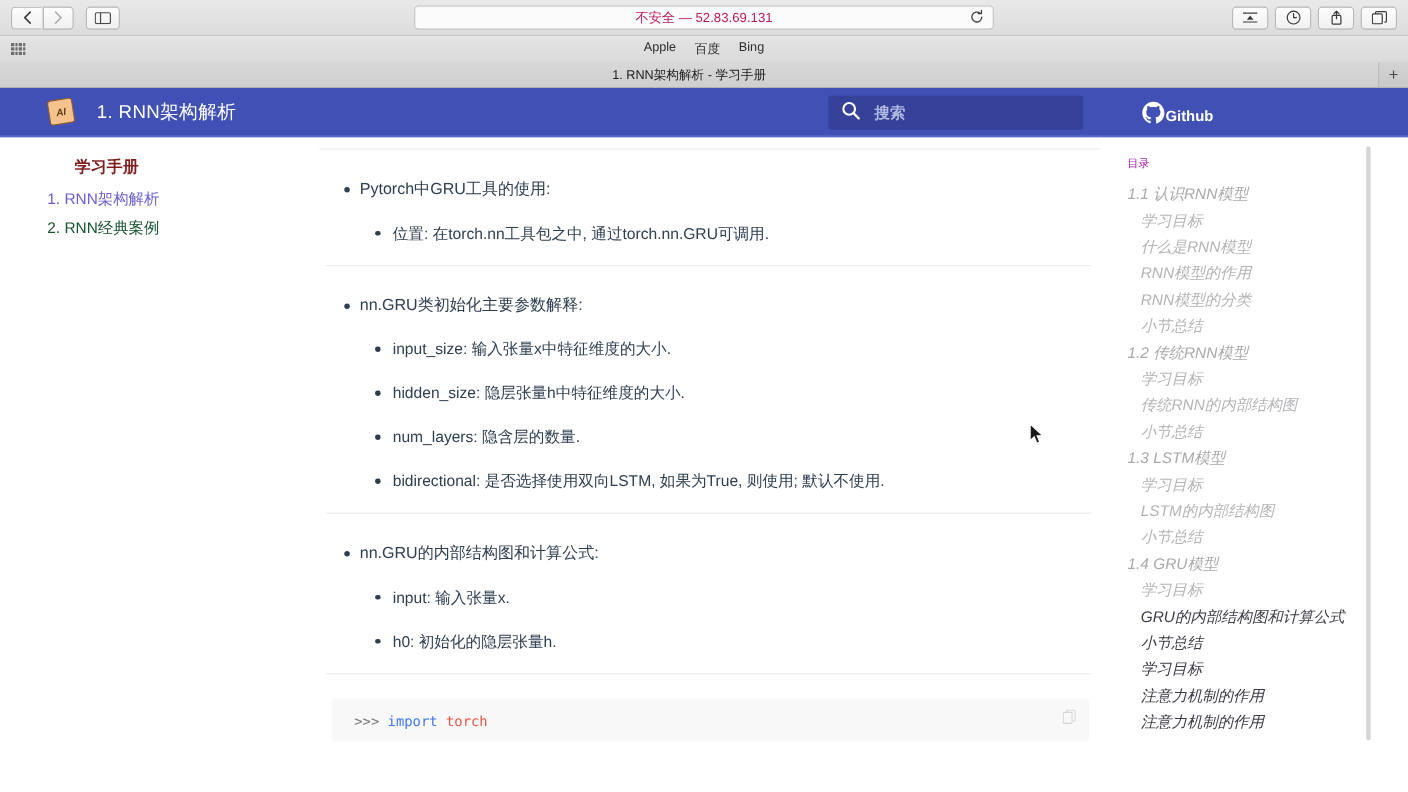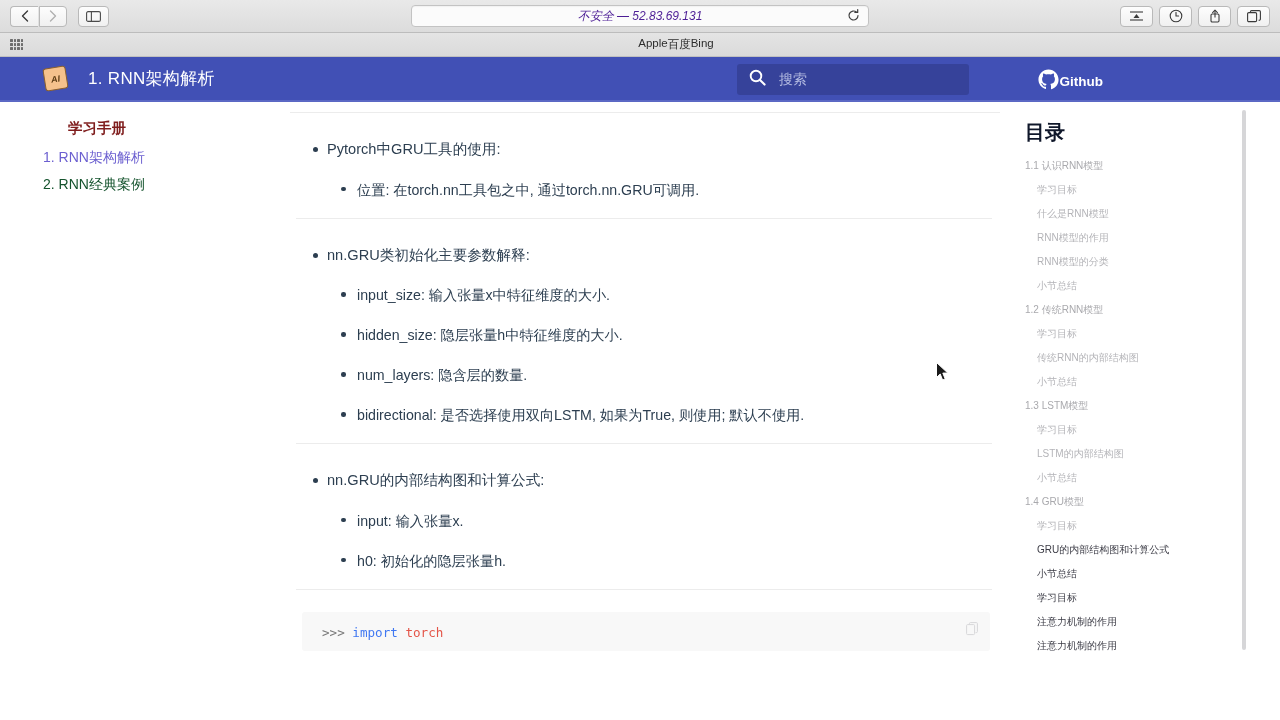--- a/index.html
+++ b/index.html
@@ -33,28 +33,27 @@
     font-size: 13px;
   }
   .chrome-btn.back { border-radius: 4px 0 0 4px; border-right: none; }
   .chrome-btn.fwd { border-radius: 0 4px 4px 0; color: #b0b0b0; }
   .chrome-btn.sidebar-toggle { margin-left: 10px; width: 31px; }
   .chrome-btn svg { display: block; }
 
   .urlbar {
     position: absolute;
     left: 50%; transform: translateX(-50%);
-    width: 458px; height: 22px;
+    width: 527px; height: 22px;
     background: #fbfbfb;
     border: 1px solid #c3c3c3;
     border-radius: 4px;
     display: flex; align-items: center; justify-content: center;
-    font-size: 12px; color: #4c1d95;
+    font-size: 12px; color: #be185d;
     box-shadow: inset 0 1px 1px rgba(0,0,0,0.04);
-    font-style: italic;
   }
   .urlbar .reload {
     position: absolute; right: 8px; top: 3px;
     color: #4a4a4a; font-size: 13px; line-height: 15px;
   }
   .right-group {
     margin-left: auto;
     display: flex; align-items: center; gap: 6px;
   }
   .right-group .chrome-btn { width: 33px; height: 21px; }
@@ -70,22 +69,22 @@
   .grid-icon {
     width: 13px; height: 11px;
     display: grid;
     grid-template-columns: repeat(4, 1fr);
     grid-template-rows: repeat(3, 1fr);
     gap: 1px;
   }
   .grid-icon i { background: #6d6d6d; border-radius: 0.5px; }
   .bm-links {
     position: absolute; left: 50%; transform: translateX(-50%);
-    display: flex; 
-    font-size: 11.5px; color: #2d2d2d; margin-left: 36px;
+    display: flex; gap: 17px;
+    font-size: 11.5px; color: #2d2d2d;
   }
 
   .tabstrip {
     height: 23px;
     background: linear-gradient(180deg, #d3d3d3 0%, #c9c9c9 100%);
     border-bottom: 1px solid #b2b2b2;
     display: flex; align-items: stretch;
     position: relative;
   }
   .tab {
@@ -123,28 +122,29 @@
     flex: none;
   }
   .site-title {
     margin-left: 21px;
     color: #ffffff;
     font-size: 17px;
     letter-spacing: 0.3px;
   }
   .search-box {
     position: absolute;
-    left: 737px; top: 85px - 78px;
+    left: 753px; top: 85px - 78px;
     top: 7px;
     width: 232px; height: 31px;
     background: #36429a;
     border-radius: 3px;
     display: flex; align-items: center;
     padding: 0 12px;
     gap: 13px;
+    font-weight: bold;
   }
   .search-box .magnifier { flex: none; }
   .search-placeholder {
     color: #b2b9e0;
     font-size: 14px;
   }
   .github-link {
     position: absolute;
     right: 177px; top: 11px;
     display: flex; align-items: center; 
@@ -249,29 +249,30 @@
 
   
   .toc {
     width: 280px;
     flex: none;
     padding: 17px 0 0 24px;
     position: relative;
     border-left: 1px solid #fff;
   }
   .toc h3 {
-    font-size: 20px; color: #0f172a; font-weight: bold;
+    font-size: 10px; color: #a21caf; font-weight: normal;
     margin-bottom: 8px;
   }
   .toc a {
     display: block;
     text-decoration: none;
-    font-size: 10px;
+    font-size: 14px;
     line-height: 24px;
     color: #a9a9ad;
+    font-style: italic;
   }
   .toc a.lv1 { padding-left: 0; color: #a9a9ad; }
   .toc a.lv2 { padding-left: 12px; color: #b4b4b8; }
   .toc a.dark { color: #3b3b45; }
   .toc a.dark.lv1 { color: #24242c; font-weight: normal; }
   .toc-scrollbar {
     position: absolute;
     right: 34px; top: 8px;
     width: 4px; height: 540px;
     background: #d6d6d8;
@@ -366,20 +367,26 @@
         <i></i>
         <i></i>
     </div>
     <div class="bm-links">
       <span>Apple</span>
       <span>百度</span>
       <span>Bing</span>
     </div>
   </div>
 
+  <div class="tabstrip">
+    <div class="tab">
+      <span>1. RNN架构解析 - 学习手册</span>
+    </div>
+    <div class="newtab">+</div>
+  </div>
 </div>
 
 <div class="site-header">
   <div class="logo">
     <span>AI</span>
   </div>
   <div class="site-title">1. RNN架构解析</div>
 
   <div class="search-box">
     <span class="magnifier">

